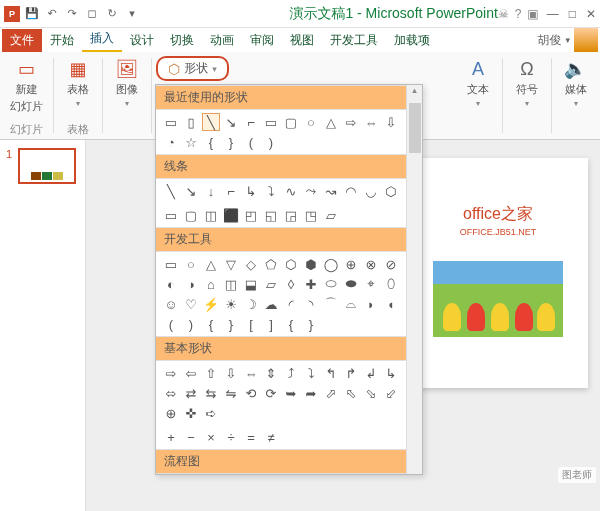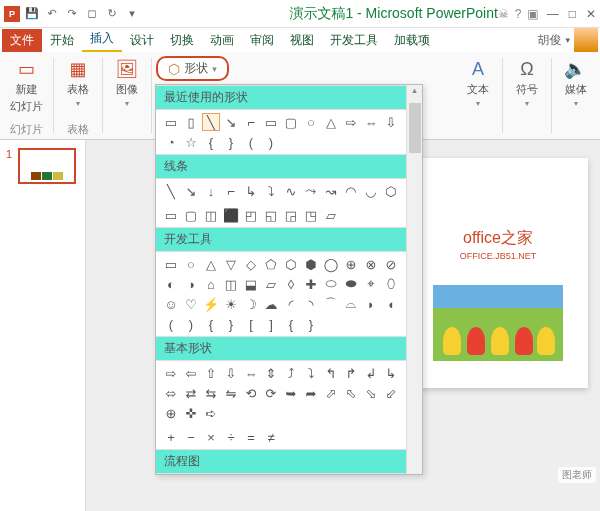--- a/index.html
+++ b/index.html
@@ -22,35 +22,35 @@
 .ribbon-group { display: flex; flex-direction: column; align-items: center; justify-content: space-between; padding: 4px 4px 2px; }
 .ribbon-group-label { font-size: 11px; color: #888; margin-top: 2px; }
 .ribbon-big-btn { display: flex; flex-direction: column; align-items: center; gap: 2px; padding: 2px 6px; cursor: pointer; }
 .ribbon-big-btn .ico { width: 28px; height: 22px; display: flex; align-items: center; justify-content: center; font-size: 18px; color: #d04727; }
 .ribbon-big-btn span { font-size: 11px; color: #555; white-space: nowrap; }
 .ribbon-big-btn .dd { font-size: 8px; color: #888; }
 .ribbon-sep { width: 1px; background: #ddd; margin: 6px 0; }
 .shapes-btn { border: 2px solid #d04727; border-radius: 10px; padding: 2px 10px; display: flex; align-items: center; gap: 4px; font-size: 12px; color: #555; background: #fff; position: relative; z-index: 5; }
 .shapes-btn .sicon { color: #c97a3a; font-size: 14px; }
 .dropdown { position: absolute; left: 155px; top: 84px; width: 268px; background: #fff; border: 1px solid #bbb; box-shadow: 2px 2px 6px rgba(0,0,0,0.15); z-index: 100; }
-.dd-section-header { background: #5eead4; padding: 3px 8px; font-size: 12px; color: #555; border-top: 1px solid #e0e0e0; border-bottom: 1px solid #e0e0e0; }
+.dd-section-header { background: #fdba74; padding: 3px 8px; font-size: 12px; color: #555; border-top: 1px solid #e0e0e0; border-bottom: 1px solid #e0e0e0; }
 .dd-grid { display: flex; flex-wrap: wrap; padding: 3px 6px; gap: 2px; }
 .shape-item { width: 18px; height: 18px; display: flex; align-items: center; justify-content: center; font-size: 13px; color: #555; cursor: pointer; }
 .shape-item.hl { background: #fff3e0; border: 1px solid #e8a060; }
 .dd-scroll { position: absolute; right: 0; top: 0; bottom: 0; width: 16px; background: #f0f0f0; border-left: 1px solid #ddd; }
 .dd-scroll-thumb { position: absolute; top: 18px; width: 12px; left: 2px; height: 50px; background: #ccc; }
 .workspace { display: flex; height: 372px; }
 .thumb-pane { width: 86px; background: #fff; border-right: 1px solid #ddd; padding: 8px 4px; }
 .thumb-item { position: relative; }
 .thumb-num { font-size: 11px; color: #d04727; position: absolute; left: 2px; top: 0; }
 .thumb { margin-left: 14px; width: 58px; height: 36px; border: 2px solid #d04727; background: #fff; display: flex; align-items: flex-end; justify-content: center; gap: 1px; padding: 2px; }
 .thumb .tb { width: 10px; height: 8px; }
 .slide-area { flex: 1; background: #eee; padding: 18px 12px; display: flex; justify-content: flex-end; }
 .slide { background: #fff; width: 180px; height: 230px; box-shadow: 0 2px 6px rgba(0,0,0,0.2); padding: 20px 16px; display: flex; flex-direction: column; align-items: center; }
-.slide-title { color: #d04727; font-size: 16px; margin-top: 50px; }
+.slide-title { color: #d04727; font-size: 16px; margin-top: 26px; }
 .slide-sub { color: #d04727; font-size: 9px; margin-top: 2px; }
 .slide-img { margin-top: 24px; width: 130px; height: 76px; background: linear-gradient(to bottom, #6ab0e0 0%, #6ab0e0 30%, #8bc34a 30%, #8bc34a 100%); position: relative; overflow: hidden; }
 .tulip { position: absolute; bottom: 6px; width: 18px; height: 28px; background: #f6d030; border-radius: 50% 50% 20% 20%; }
 .tulip.r { background: #e84030; }
 .watermark { position: absolute; right: 4px; bottom: 28px; font-size: 10px; background: rgba(255,255,255,0.8); padding: 1px 4px; color: #888; border-radius: 2px; }
 </style>
 </head>
 <body>
 
 <div class="titlebar">

